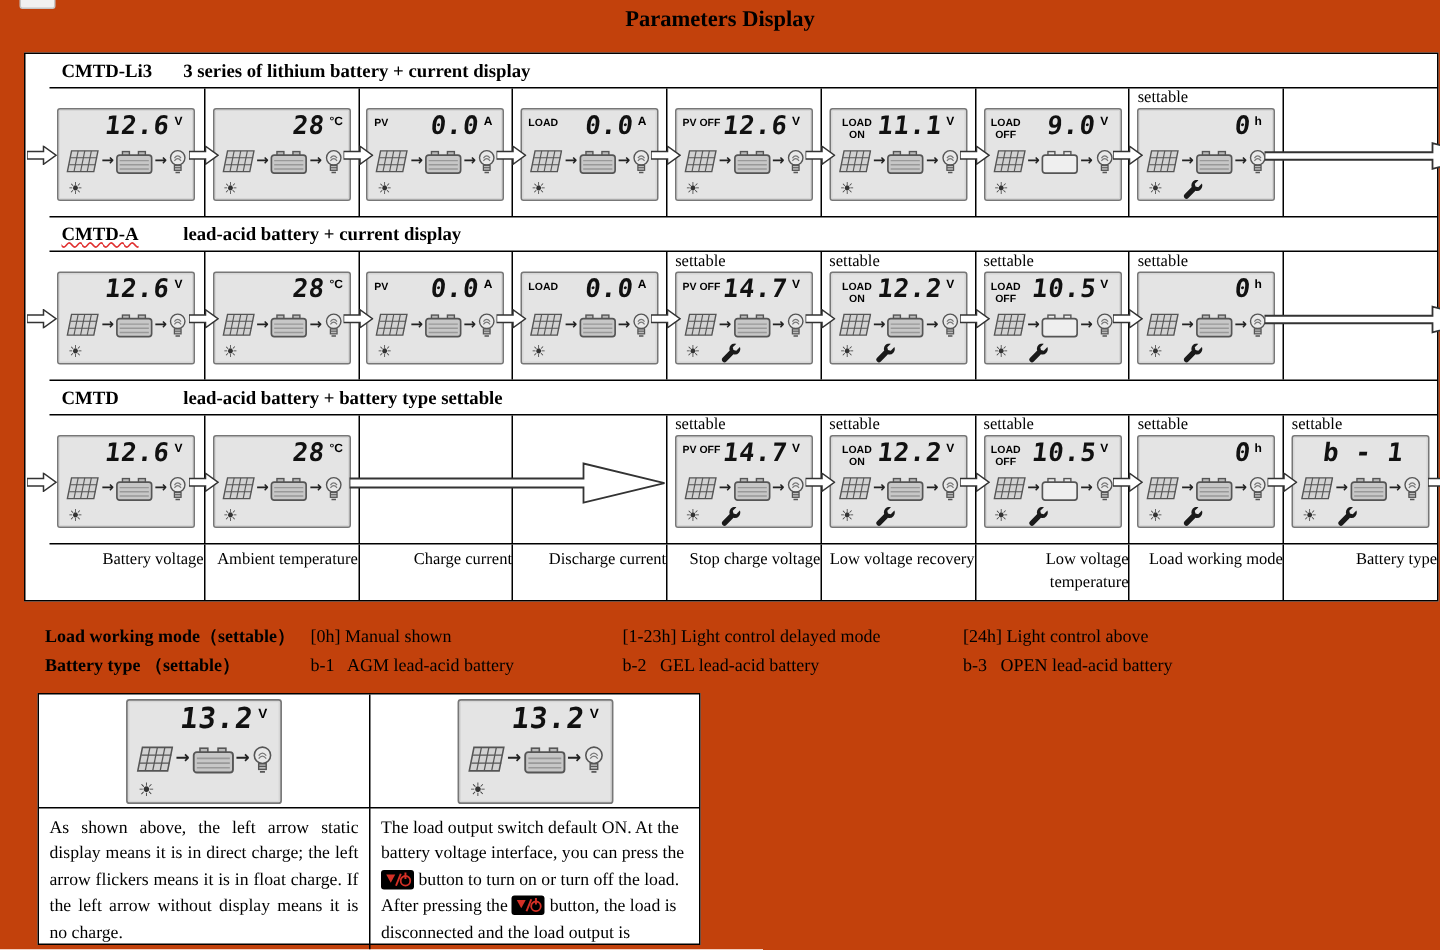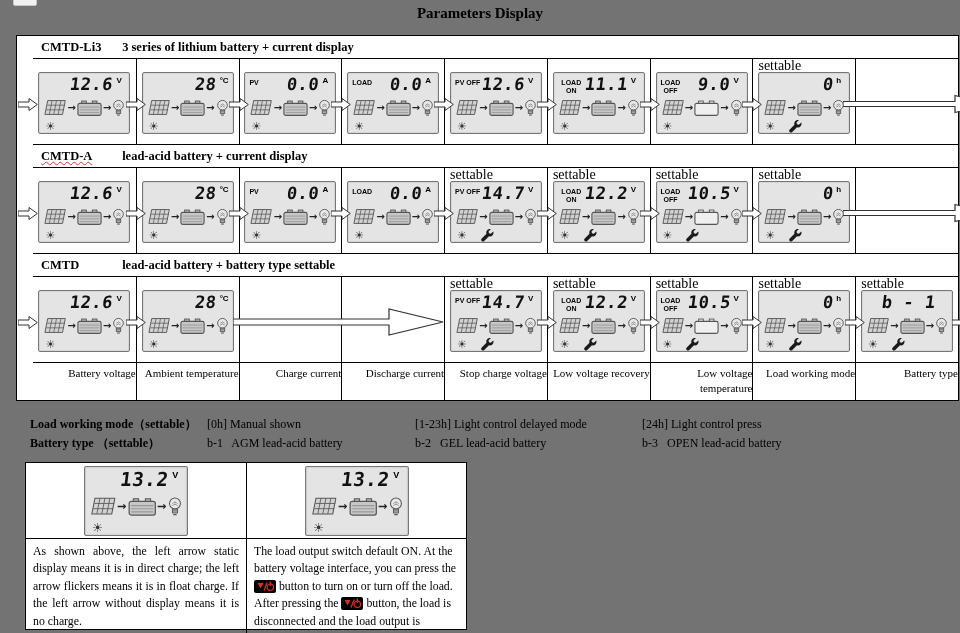--- a/index.html
+++ b/index.html
@@ -1,16 +1,16 @@
 <!DOCTYPE html>
 <html><head>
 <meta charset="utf-8">
 <style>
   html,body{margin:0;padding:0;background:#fff;}
-  .page{position:relative;width:960px;height:633px;background:#737373;overflow:hidden;
+  .page{position:relative;width:960px;height:633px;background:#c2410c;overflow:hidden;
         font-family:"Liberation Serif",serif;color:#000;}
   .title{position:absolute;top:5px;left:0;right:0;text-align:center;
          font-size:15px;font-weight:bold;}
   .corner-artifact{position:absolute;left:13px;top:-3px;width:22px;height:7px;
          border:1px solid #c6c6c6;background:#f1f1f1;border-radius:2px;}
 
   
   .diagram{position:absolute;left:16px;top:35px;width:925px;border:1.5px solid #000;background:#fff;padding-left:16px;}
   .hdr{height:22px;border-bottom:1px solid #000;font-size:12.5px;font-weight:bold;
        line-height:22px;padding-left:8px;position:relative;}
@@ -22,21 +22,21 @@
   .cell{position:relative;padding-top:13px;}
   .cell+.cell{border-left:1px solid #000;}
   .labels{height:37px;display:grid;grid-template-columns:repeat(9,1fr);
        font-size:11px;text-align:right;}
   .labels>div{padding-top:3px;line-height:15px;}
   .labels>div+div{border-left:1px solid #000;}
 
   
   .lcd{width:92px;height:62px;background:#e4e4e4;border:1px solid #777;border-radius:2px;
        margin:0 auto;padding:1px 4px 0;box-sizing:border-box;box-shadow:inset 0 0 0 1px #d6d6d6;}
-  .settable{position:absolute;top:0;left:5px;font-size:14px;line-height:13px;}
+  .settable{position:absolute;top:0;left:5px;font-size:11px;line-height:13px;}
   .lcd-top{display:flex;align-items:flex-start;height:21px;}
   .lcd-label{font-family:"Liberation Sans",sans-serif;font-weight:bold;font-size:7px;
        line-height:1.15;padding-top:5px;text-align:center;}
   .lcd-digits{margin-left:auto;font-family:"DejaVu Sans Mono",monospace;font-weight:bold;
        font-size:17px;line-height:21px;letter-spacing:0.5px;transform:skewX(-7deg);color:#111;}
   .lcd-unit{font-family:"Liberation Sans",sans-serif;font-weight:bold;font-size:8px;
        margin:2px 0 0 3px;min-width:9px;}
   .lcd-icons{display:flex;align-items:center;height:25px;padding-left:1px;}
   .marr{font-family:"DejaVu Sans",sans-serif;font-weight:bold;font-size:10px;
        margin:0 1px;color:#222;line-height:1;}
@@ -1123,21 +1123,21 @@
       <div>Load working mode</div>
       <div>Battery type</div>
     </div>
   </div>
 
   <div class="legend">
     <div class="legend-row">
       <span class="legend-label">Load working mode（settable）</span>
       <span class="legend-item i0">[0h] Manual shown</span>
       <span class="legend-item i1">[1-23h] Light control delayed mode</span>
-      <span class="legend-item">[24h] Light control press</span>
+      <span class="legend-item">[24h] Light control above</span>
     </div>
     <div class="legend-row">
       <span class="legend-label">Battery type （settable）</span>
       <span class="legend-item i0">b-1   AGM lead-acid battery</span>
       <span class="legend-item i1">b-2   GEL lead-acid battery</span>
       <span class="legend-item">b-3   OPEN lead-acid battery</span>
     </div>
   </div>
 
   <div class="note-box">

